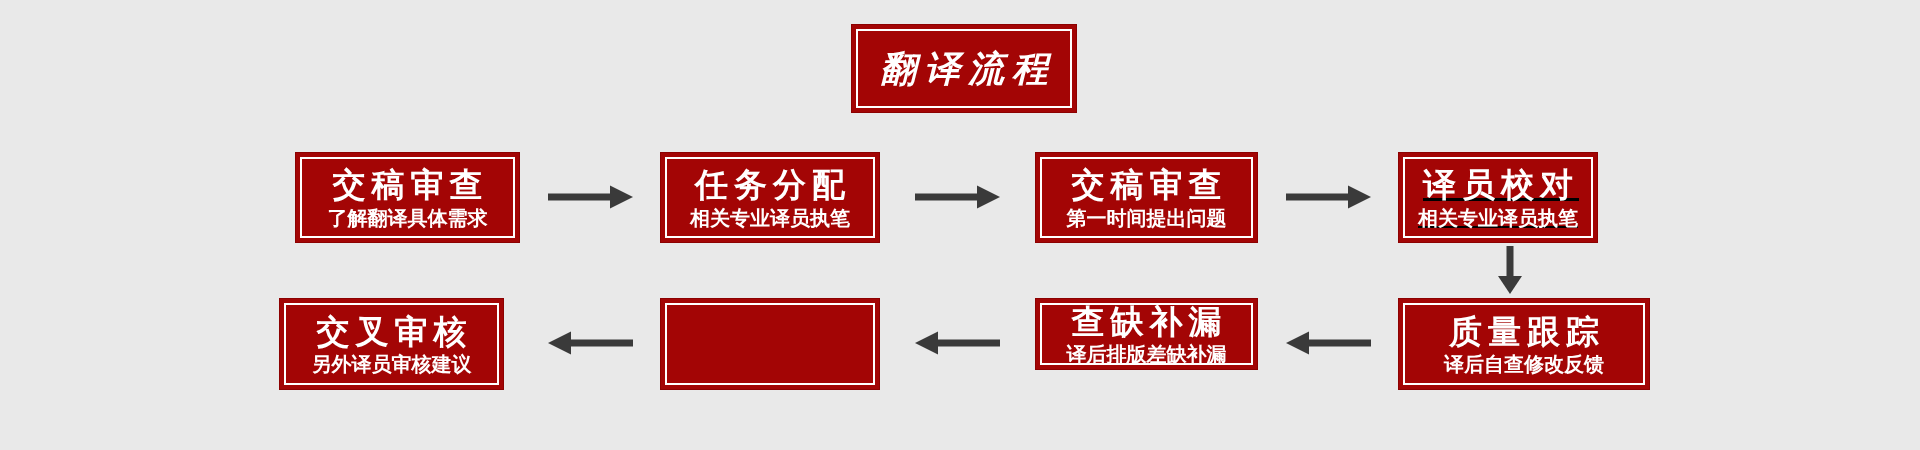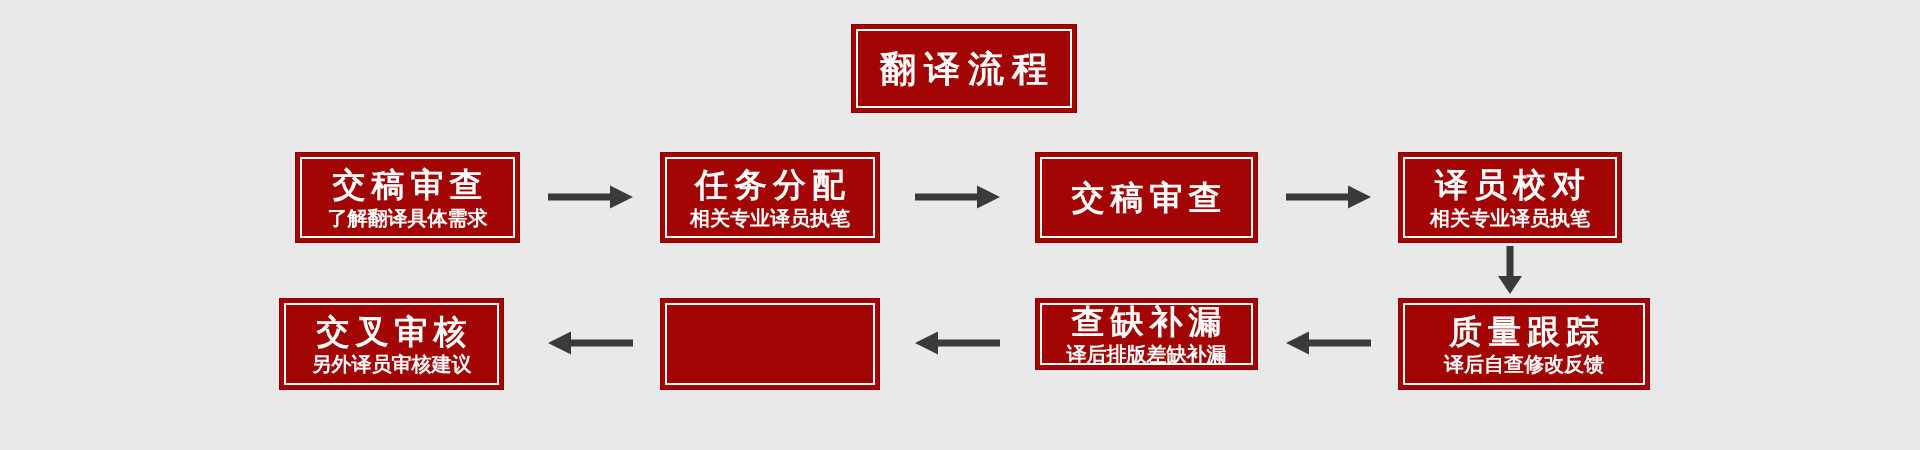--- a/index.html
+++ b/index.html
@@ -28,20 +28,21 @@
     color: #ffffff;
     text-align: center;
   }
   .main-title {
     font-size: 36px;
     font-weight: bold;
     letter-spacing: 8px;
     text-indent: 8px;
     line-height: 1;
     white-space: nowrap;
+    font-style: italic;
   }
   .step-title {
     font-size: 33px;
     font-weight: bold;
     letter-spacing: 6px;
     text-indent: 6px;
     line-height: 1.15;
     white-space: nowrap;
   }
   .step-sub {
@@ -53,21 +54,21 @@
   }
   .arrow { position: absolute; line-height: 0; }
 
   
   .pos-title { left: 851px; top: 24px; width: 226px; height: 89px; }
 
   
   .pos-t1 { left: 295px;  top: 152px; width: 225px; height: 91px; }
   .pos-t2 { left: 660px;  top: 152px; width: 220px; height: 91px; }
   .pos-t3 { left: 1035px; top: 152px; width: 223px; height: 91px; }
-  .pos-t4 { left: 1398px; top: 152px; width: 224px; height: 91px; }
+  .pos-t4 { left: 1398px; top: 152px; width: 200px; height: 91px; text-decoration: underline; }
 
   
   .pos-b1 { left: 279px;  top: 298px; width: 225px; height: 92px; }
   .pos-b2 { left: 660px;  top: 298px; width: 220px; height: 92px; }
   .pos-b3 { left: 1035px; top: 298px; width: 223px; height: 72px; }
   .pos-b4 { left: 1398px; top: 298px; width: 252px; height: 92px; }
 
   
   .pos-ar1 { left: 548px;  top: 182px; }
   .pos-ar2 { left: 915px;  top: 182px; }
@@ -96,20 +97,21 @@
   </div>
   <div class="rbox pos-t2">
     <div class="rbox-inner">
       <div class="step-title">任务分配</div>
       <div class="step-sub">相关专业译员执笔</div>
     </div>
   </div>
   <div class="rbox pos-t3">
     <div class="rbox-inner">
       <div class="step-title">交稿审查</div>
+      <div class="step-sub">第一时间提出问题</div>
     </div>
   </div>
   <div class="rbox pos-t4">
     <div class="rbox-inner">
       <div class="step-title">译员校对</div>
       <div class="step-sub">相关专业译员执笔</div>
     </div>
   </div>
 
   <div class="rbox pos-b1">

